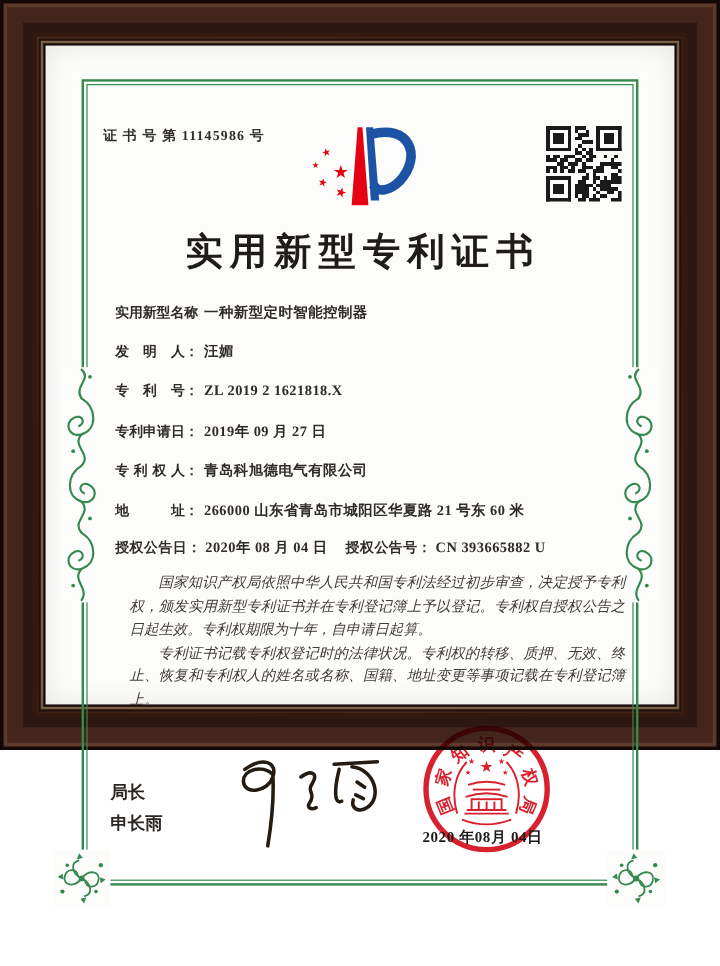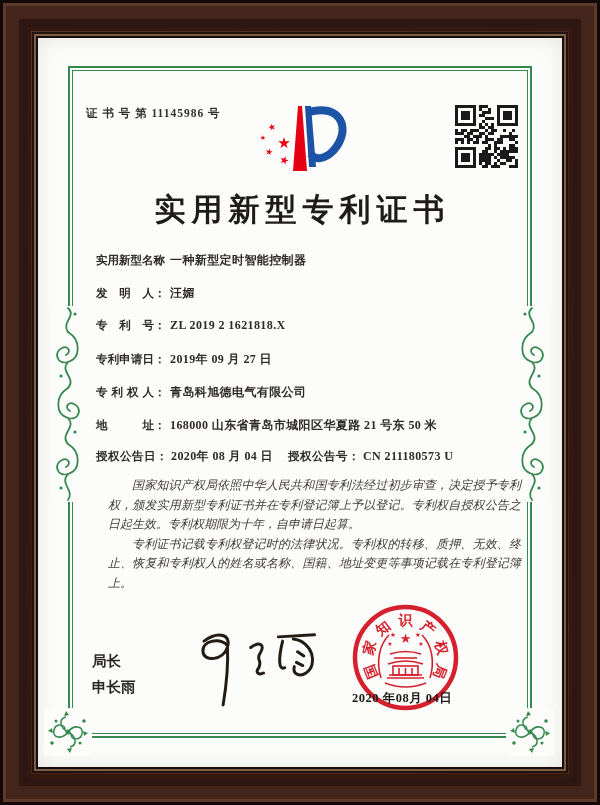--- a/index.html
+++ b/index.html
@@ -1,18 +1,18 @@
 <!DOCTYPE html>
 <html><head>
 <meta charset="utf-8">
 <style>
   html,body{margin:0;padding:0;}
   body{width:600px;height:805px;overflow:hidden;background:#fff;
        font-family:"Liberation Serif","DejaVu Serif",serif;}
-  .page{position:relative;width:600px;height:805px;}
+  .page{position:relative;width:600px;height:625px;}
 
   
   .frame{position:absolute;inset:0;
     background:linear-gradient(155deg,#5c372c 0%,#48261d 28%,#381c15 55%,#502a20 82%,#42221a 100%);
     box-shadow:inset 0 0 0 3px #140907,inset 0 0 0 6px #5e3a2c,
                inset 0 0 0 19px #44251c,inset 0 0 0 27px #2e1712,
                inset 0 0 0 31px #33190f;}
   .paper{position:absolute;inset:38px;background:#fcfcfa;
     box-shadow:0 0 0 2px #190d0a,0 0 0 4px #7d5f48,0 0 0 6px #23120e,
                inset 0 0 22px rgba(40,30,20,.10);}
@@ -366,30 +366,30 @@
         <span class="fvalue">2019年 09 月 27 日</span>
     </div>
     <div class="frow">
       <span class="flabel">专利权人</span>
         <span class="fcolon">：</span>
         <span class="fvalue">青岛科旭德电气有限公司</span>
     </div>
     <div class="frow">
       <span class="flabel">地址</span>
         <span class="fcolon">：</span>
-        <span class="fvalue">168000 山东省青岛市城阳区华夏路 21 号东 50 米</span>
+        <span class="fvalue">266000 山东省青岛市城阳区华夏路 21 号东 60 米</span>
     </div>
     <div class="grow">
       <span class="glabel">授权公告日</span>
         <span class="fcolon">：</span>
         <span class="gvalue gvalue-date">2020年 08 月 04 日</span>
       <span class="gsep"></span>
       <span class="glabel">授权公告号</span>
         <span class="fcolon">：</span>
-        <span class="gvalue">CN 211180573 U</span>
+        <span class="gvalue">CN 393665882 U</span>
     </div>
   </div>
 
   <div class="paras">
     <p>国家知识产权局依照中华人民共和国专利法经过初步审查，决定授予专利权，颁发实用新型专利证书并在专利登记簿上予以登记。专利权自授权公告之日起生效。专利权期限为十年，自申请日起算。</p>
     <p>专利证书记载专利权登记时的法律状况。专利权的转移、质押、无效、终止、恢复和专利权人的姓名或名称、国籍、地址变更等事项记载在专利登记簿上。</p>
   </div>
 
   <div class="director">
     <div>局长</div>

